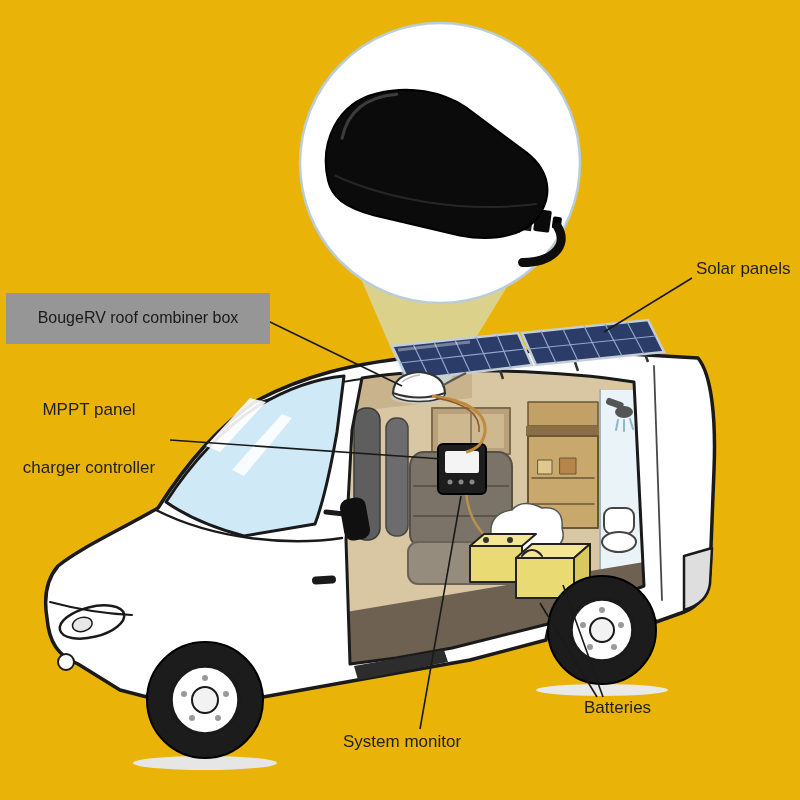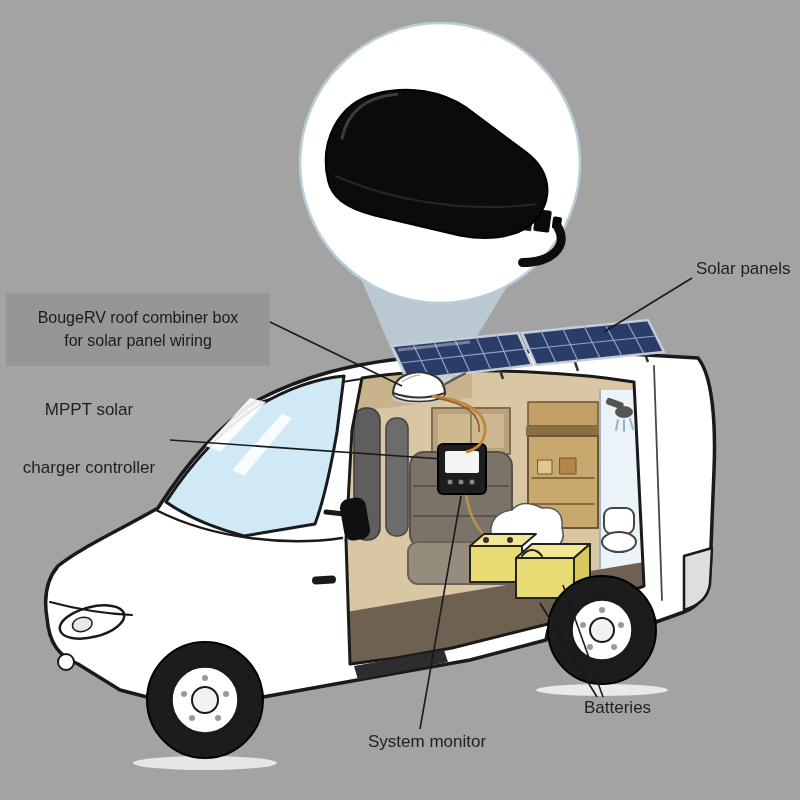--- a/index.html
+++ b/index.html
@@ -6,21 +6,21 @@
     --label-box-bg:#969696;
     --text:#1f1f1f;
     --window-blue:#cfe9f6;
     --beam-blue:#cdeaf7;
     --panel-navy:#2c3c68;
     --battery-yellow:#e9da74;
     --interior-tan:#d8c7a2;
     --wood:#c9a86d;
   }
   html,body{margin:0;padding:0;background:#fff;}
-  .canvas{position:relative;width:800px;height:800px;background:#a3a3a3;overflow:hidden;
+  .canvas{position:relative;width:800px;height:800px;background:#eab308;overflow:hidden;
           font-family:"Liberation Sans",sans-serif;}
   .canvas svg{position:absolute;left:0;top:0;}
   .lbl{position:absolute;font-size:17px;color:var(--text,#1f1f1f);white-space:nowrap;}
   .lbl-box{position:absolute;left:6px;top:293px;width:264px;background:var(--label-box-bg,#969696);
            color:#1a1a1a;text-align:center;font-size:16px;line-height:1.42;padding:14px 0;}
   .lbl-multi{position:absolute;text-align:center;font-size:17px;line-height:1.32;color:var(--text,#1f1f1f);}
 </style>
 </head>
 <body>
 
@@ -217,25 +217,24 @@
     <line x1="420" y1="729" x2="461" y2="496"></line>
     <line x1="597" y1="697" x2="540" y2="603"></line>
     <line x1="603" y1="697" x2="563" y2="585"></line>
   </g>
 </svg>
 
 <div class="lbl" style="left:696px;top:259px;">Solar panels</div>
 
 <div class="lbl-box">
   <span style="display:block;">BougeRV roof combiner box</span>
-  <span style="display:block;">for solar panel wiring</span>
 </div>
 
 <div class="lbl-multi" style="left:8px;top:399px;width:162px;">
-  <span style="display:block;">MPPT solar</span>
+  <span style="display:block;">MPPT panel</span>
   <span style="display:block;margin-top:36px;">charger controller</span>
 </div>
 
-<div class="lbl" style="left:368px;top:732px;">System monitor</div>
+<div class="lbl" style="left:343px;top:732px;">System monitor</div>
 
 <div class="lbl" style="left:584px;top:698px;">Batteries</div>
 
 </div>
 
 </body></html>

